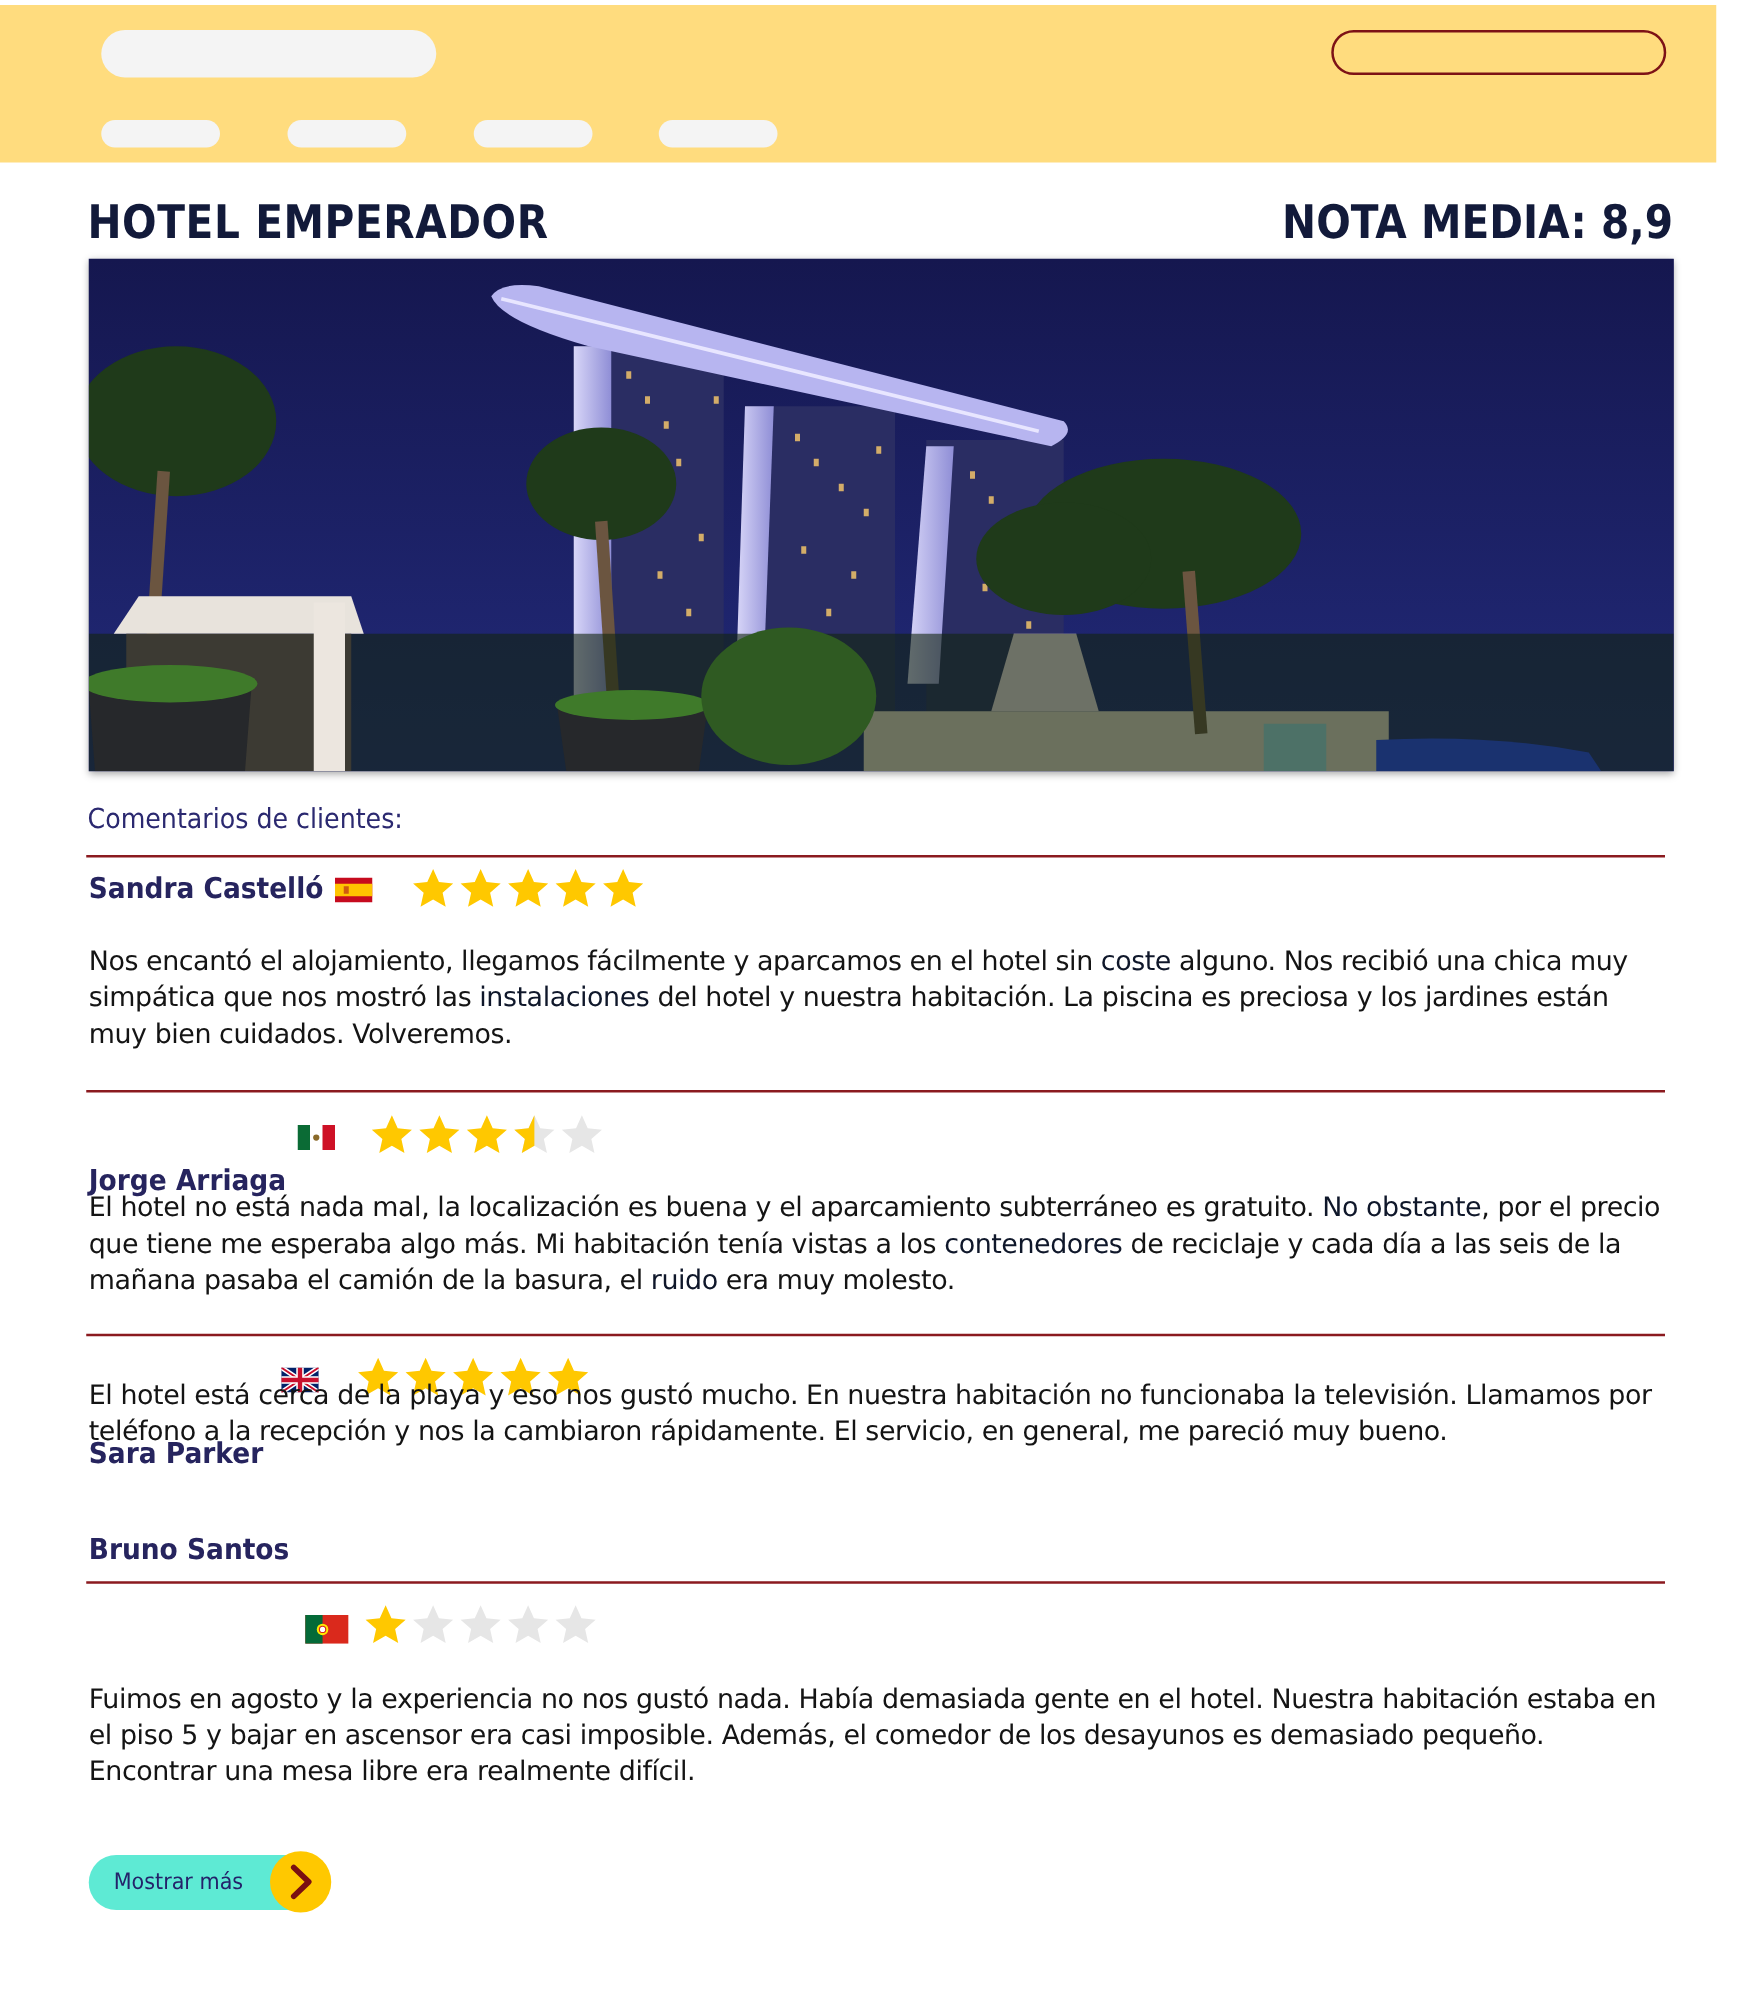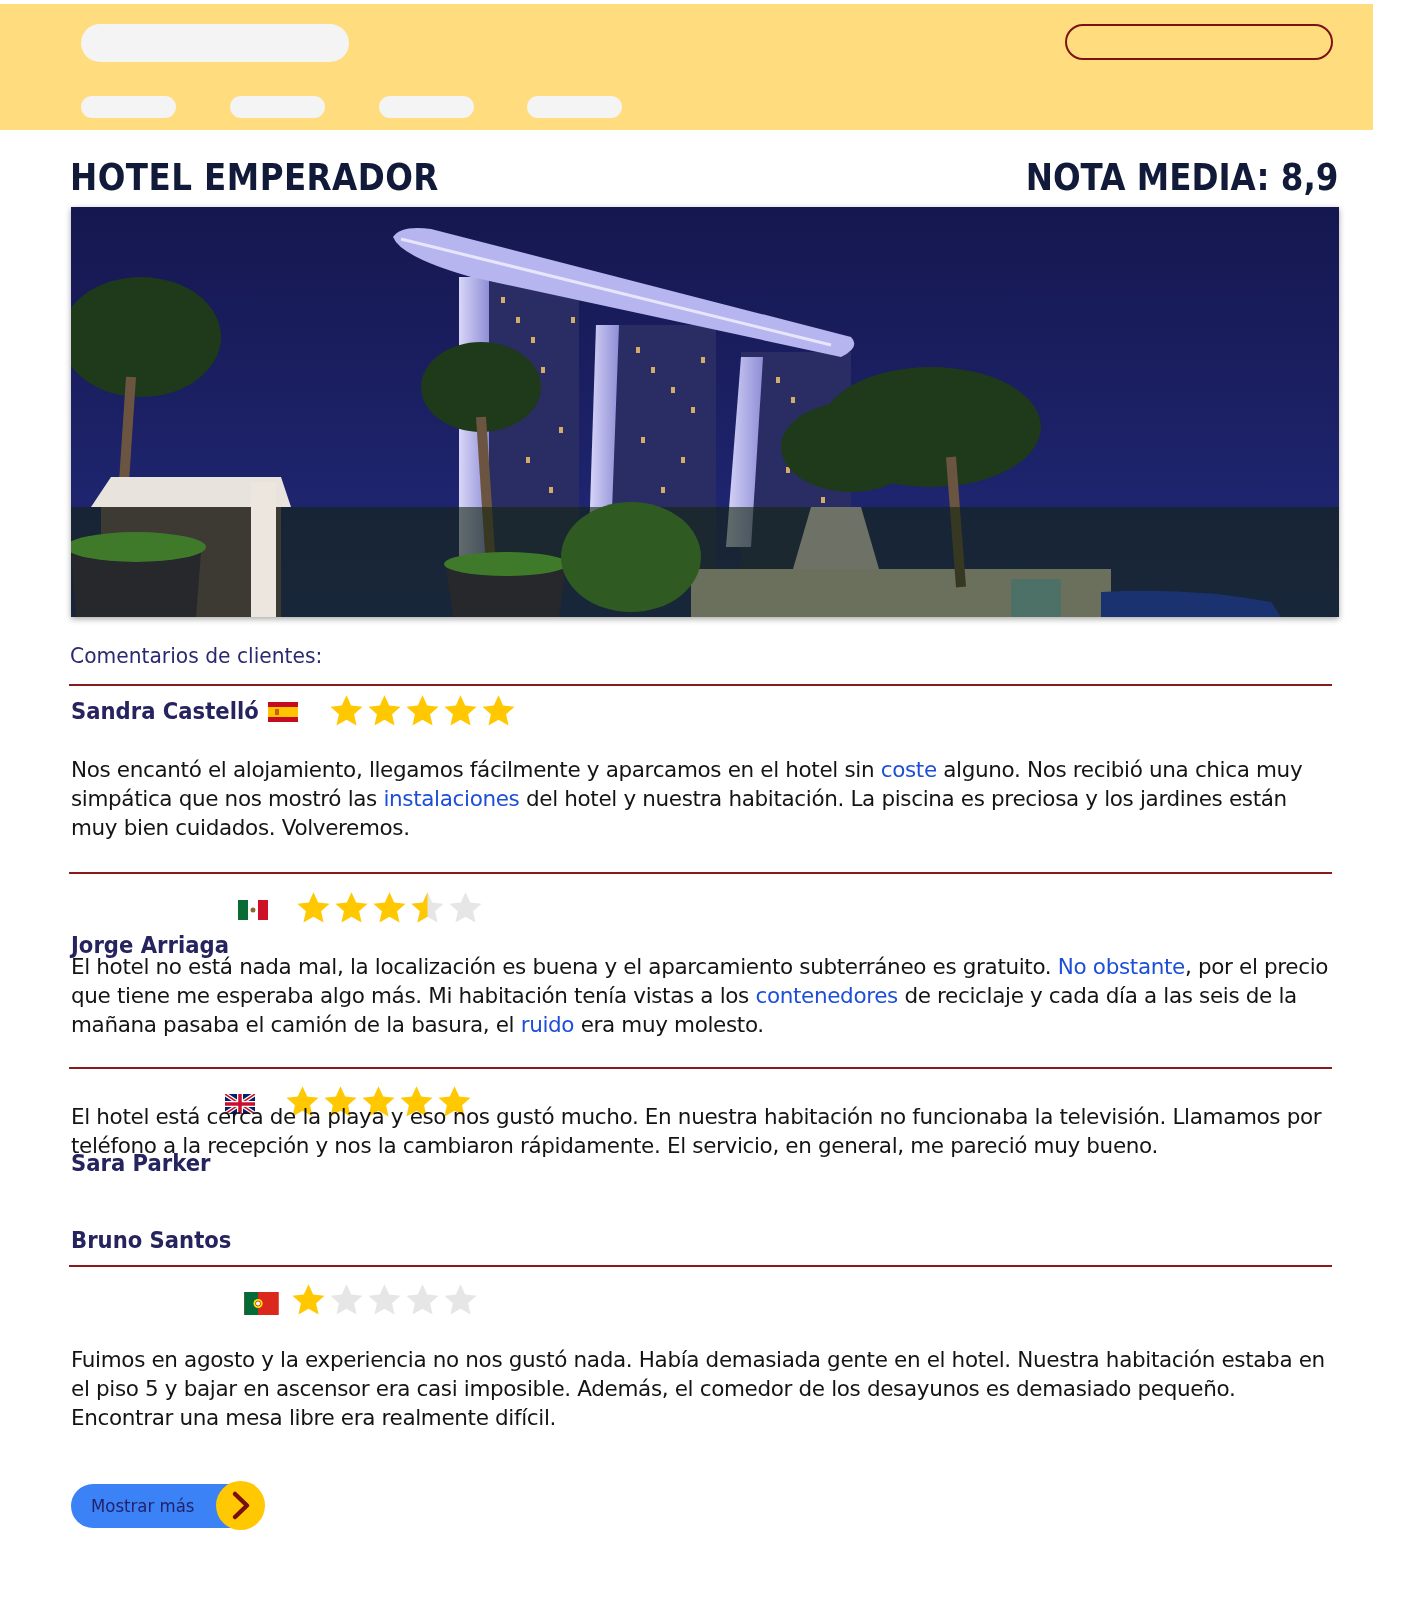--- a/index.html
+++ b/index.html
@@ -14,22 +14,22 @@
   .score { position:absolute; right:0; top:0; font-size:37px; font-weight:bold; color:#121a3a; font-family:"DejaVu Sans", sans-serif; transform:scaleX(0.88); transform-origin:right center; }
   .hero { position:absolute; left:71px; top:207px; width:1268px; height:410px; overflow:hidden; box-shadow:0 2px 6px rgba(0,0,0,0.35); background:#1b1d5c; }
   .section-label { position:absolute; left:70px; top:643px; font-size:22px; color:#2b2970; font-family:"DejaVu Sans", sans-serif; transform:scaleX(0.92); transform-origin:left center; }
   .divider { position:absolute; left:69px; width:1263px; height:2px; background:#8b1a1f; }
   .reviewer { position:absolute; left:71px; height:34px; display:flex; align-items:center;justify-content:center; }
   .reviewer-name { font-size:23px; font-weight:bold; color:#26245e; font-family:"DejaVu Sans", sans-serif; white-space:nowrap; transform:scaleX(0.92); transform-origin:left center; }
   .flag { position:absolute; width:30px; height:20px; }
   .stars { position:absolute; display:flex; gap:3px; }
   .star { width:35px; height:35px; }
   .review-text { position:absolute; left:71px; width:1262px; font-size:21.5px; line-height:29px; color:#141414; font-family:"DejaVu Sans", sans-serif; letter-spacing:-0.35px; }
-  .hl { color:#1d4ed8; }
-  .more-btn { position:absolute; left:71px; top:1484px; width:190px; height:44px; background:#3b82f6; border-radius:22px; cursor:pointer; }
+  .hl { color:#0f172a; }
+  .more-btn { position:absolute; left:71px; top:1484px; width:190px; height:44px; background:#5eead4; border-radius:22px; cursor:pointer; }
   .more-label { position:absolute; left:20px; top:11px; font-size:18px; color:#24226a; font-family:"DejaVu Sans", sans-serif; transform:scaleX(0.92); transform-origin:left center; white-space:nowrap; }
   .more-arrow { position:absolute; left:145px; top:-3px; width:49px; height:49px; border-radius:50%; background:#ffc800; }
 </style>
 </head>
 <body>
 
 <div class="header">
   <div class="pill logo-pill"></div>
   <div class="pill nav-pill" style="left:81px"></div>
   <div class="pill nav-pill" style="left:230px"></div>

